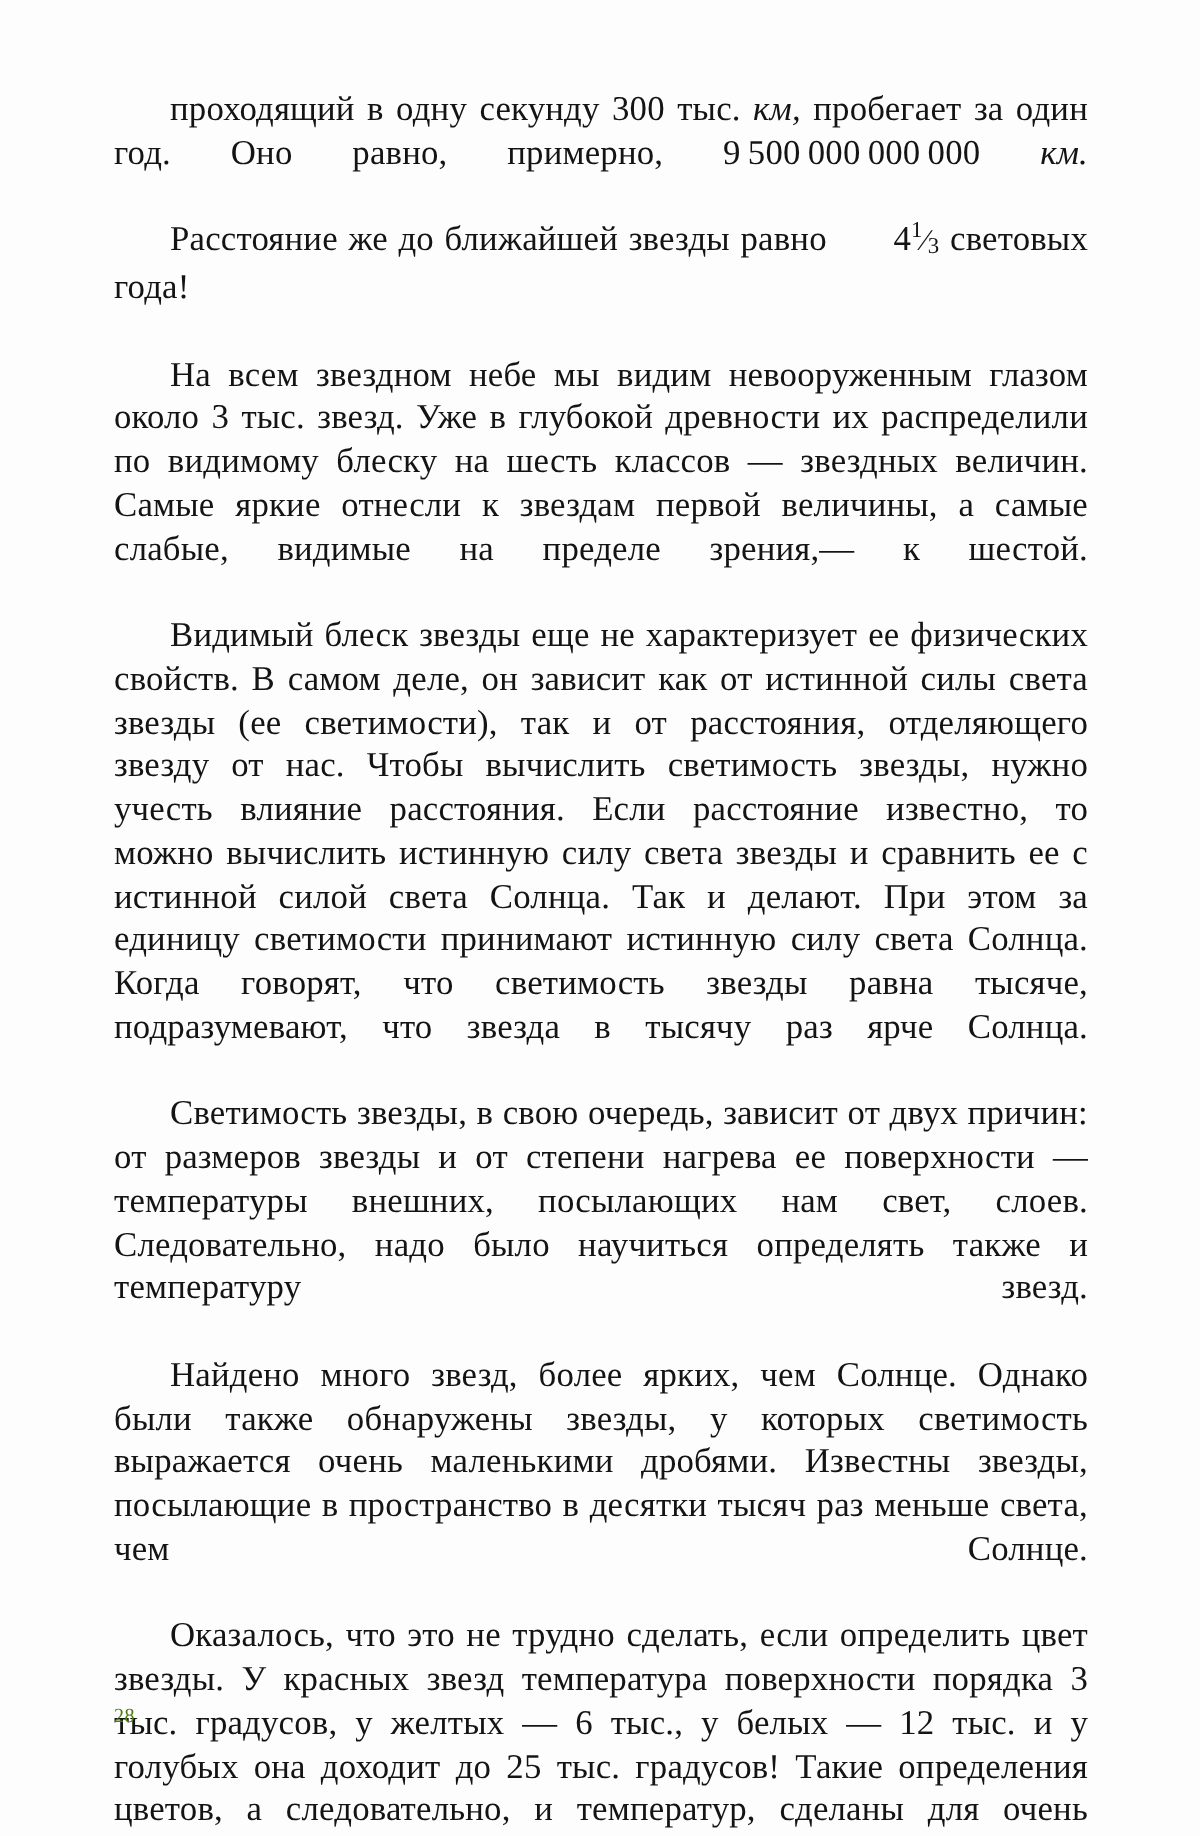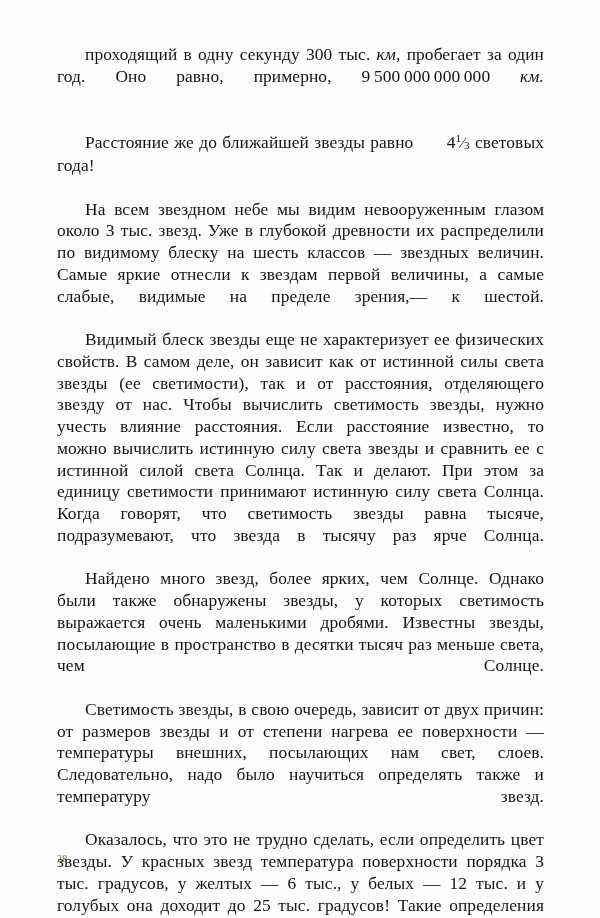--- a/index.html
+++ b/index.html
@@ -52,21 +52,20 @@
 
   .ital {
     font-style: italic;
   }
 
   .frac {
     display: inline-block;
     position: relative;
     white-space: nowrap;
     font-size: 17.4px;
-    margin-top: 23px;
   }
   .frac .num {
     font-size: 11.4px;
     vertical-align: 0.55em;
     line-height: 0;
   }
   .frac .sol {
     font-size: 15px;
   }
   .frac .den {
@@ -97,23 +96,23 @@
   <div class="text-block">
 
     <p class="para">проходящий в одну секунду 300 тыс. <span class="ital">км,</span> пробегает за один год. Оно равно, примерно, <span class="nbthin">9 500 000 000 000</span> <span class="ital">км.</span></p>
 
     <p class="para">Расстояние же до ближайшей звезды равно <span class="frac">4<span class="num">1</span><span class="sol">⁄</span><span class="den">3</span></span> световых года!</p>
 
     <p class="para">На всем звездном небе мы видим невооруженным глазом около 3 тыс. звезд. Уже в глубокой древности их распределили по видимому блеску на шесть классов — звездных величин. Самые яркие отнесли к звездам первой величины, а самые слабые, видимые на пределе зрения,— к шестой.</p>
 
     <p class="para">Видимый блеск звезды еще не характеризует ее физических свойств. В самом деле, он зависит как от истинной силы света звезды (ее светимости), так и от расстояния, отделяющего звезду от нас. Чтобы вычислить светимость звезды, нужно учесть влияние расстояния. Если расстояние известно, то можно вычислить истинную силу света звезды и сравнить ее с истинной силой света Солнца. Так и делают. При этом за единицу светимости принимают истинную силу света Солнца. Когда говорят, что светимость звезды равна тысяче, подразумевают, что звезда в тысячу раз ярче Солнца.</p>
 
+    <p class="para">Светимость звезды, в свою очередь, зависит от двух причин: от размеров звезды и от степени нагрева ее поверхности — температуры внешних, посылающих нам свет, слоев. Следовательно, надо было научиться определять также и температуру звезд.</p>
+
     <p class="para">Найдено много звезд, более ярких, чем Солнце. Однако были также обнаружены звезды, у которых светимость выражается очень маленькими дробями. Известны звезды, посылающие в пространство в десятки тысяч раз меньше света, чем Солнце.</p>
-
-    <p class="para">Светимость звезды, в свою очередь, зависит от двух причин: от размеров звезды и от степени нагрева ее поверхности — температуры внешних, посылающих нам свет, слоев. Следовательно, надо было научиться определять также и температуру звезд.</p>
 
     <p class="para">Оказалось, что это не трудно сделать, если определить цвет звезды. У красных звезд температура поверхности порядка 3 тыс. градусов, у желтых — 6 тыс., у белых — 12 тыс. и у голубых она доходит до 25 тыс. градусов! Такие определения цветов, а следовательно, и температур, сделаны для очень многих звезд.</p>
 
   </div>
 
   <div class="page-number">28</div>
 
 </div>
 
 </body></html>

